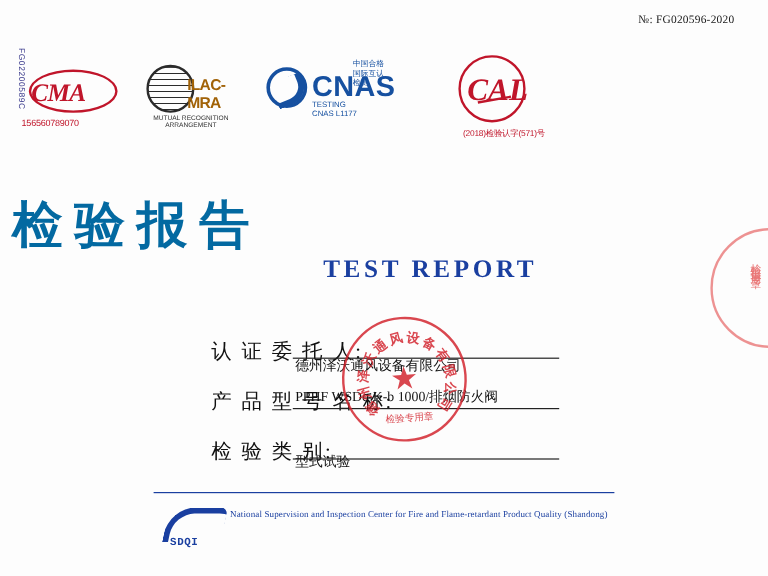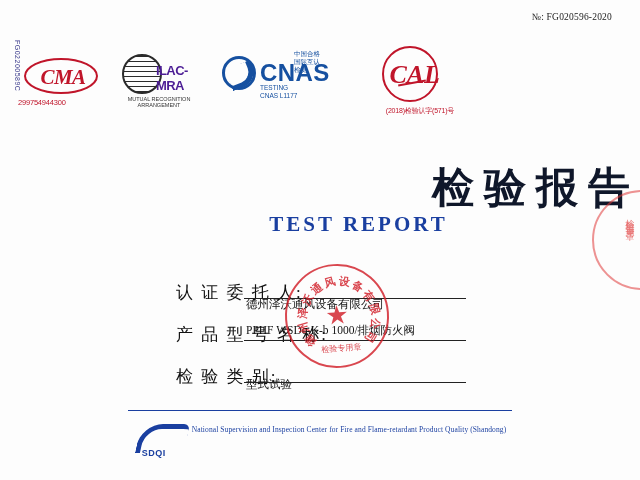--- a/index.html
+++ b/index.html
@@ -72,21 +72,20 @@
     border-radius: 50%;
     box-sizing: border-box;
   }
   .cma-text {
     position: absolute;
     left: 0;
     top: 0;
     width: 74px;
     height: 36px;
     line-height: 34px;
-    text-align: center;
     color: #c0152a;
     font-size: 21px;
     font-weight: bold;
     font-style: italic;
     font-family: "Liberation Serif", serif;
     letter-spacing: -0.5px;
   }
   .cma-num {
     position: absolute;
     left: 2px;
@@ -124,21 +123,21 @@
     overflow: hidden;
     background:
       repeating-linear-gradient(0deg, #2b2b2b 0 1.4px, transparent 1.4px 5px);
   }
   .ilac-label {
     position: absolute;
     left: 36px;
     top: 13px;
     font-size: 13px;
     font-weight: bold;
-    color: #4c1d95;
+    color: #a16207;
     font-family: "Liberation Sans", sans-serif;
     letter-spacing: -0.6px;
   }
   .ilac-sub {
     position: absolute;
     left: 0;
     top: 46px;
     width: 78px;
     text-align: center;
     font-size: 5.5px;
@@ -257,24 +256,24 @@
     font-family: "Liberation Sans", sans-serif;
     letter-spacing: -0.2px;
   }
 
   
   .title-cn {
     position: absolute;
     left: 0;
     top: 160px;
     width: 640px;
-    text-align: right;
+    text-align: left;
     font-size: 42px;
     font-weight: bold;
-    color: #0f172a;
+    color: #0369a1;
     letter-spacing: 10px;
     text-indent: 10px;
     font-family: "Liberation Serif", serif;
   }
   .title-en {
     position: absolute;
     left: 0;
     top: 212px;
     width: 640px;
     text-align: center;
@@ -445,21 +444,21 @@
     border-radius: 22px 6px 0 0;
     transform: skewX(-12deg);
   }
   .sdqi-name {
     position: absolute;
     left: 8px;
     top: 24px;
     font-size: 9px;
     font-weight: bold;
     color: #1a3fa0;
-    font-family: Liberation Sans, sans-serif;
+    font-family: Liberation Mono, monospace;
     letter-spacing: 0.5px;
   }
   .footer-cn {
     font-size: 14.5px;
     font-weight: bold;
     color: #1a3fa0;
     letter-spacing: 0.6px;
     font-family: "Liberation Serif", serif;
     white-space: nowrap;
   }
@@ -479,21 +478,21 @@
 
   <div class="report-no">№: FG020596-2020</div>
 
   <div class="logos">
 
     <div class="cma-wrap">
       <div class="cma-vert-code">FG02200589C</div>
       <div class="cma-oval">
         <div class="cma-text">CMA</div>
       </div>
-      <div class="cma-num">299754944300</div>
+      <div class="cma-num">156560789070</div>
     </div>
 
     <div class="ilac-wrap">
       <div class="ilac-box">
         <div class="ilac-circle"></div>
         <div class="ilac-label">ILAC-MRA</div>
       </div>
       <div class="ilac-sub">MUTUAL RECOGNITION ARRANGEMENT</div>
     </div>
 

